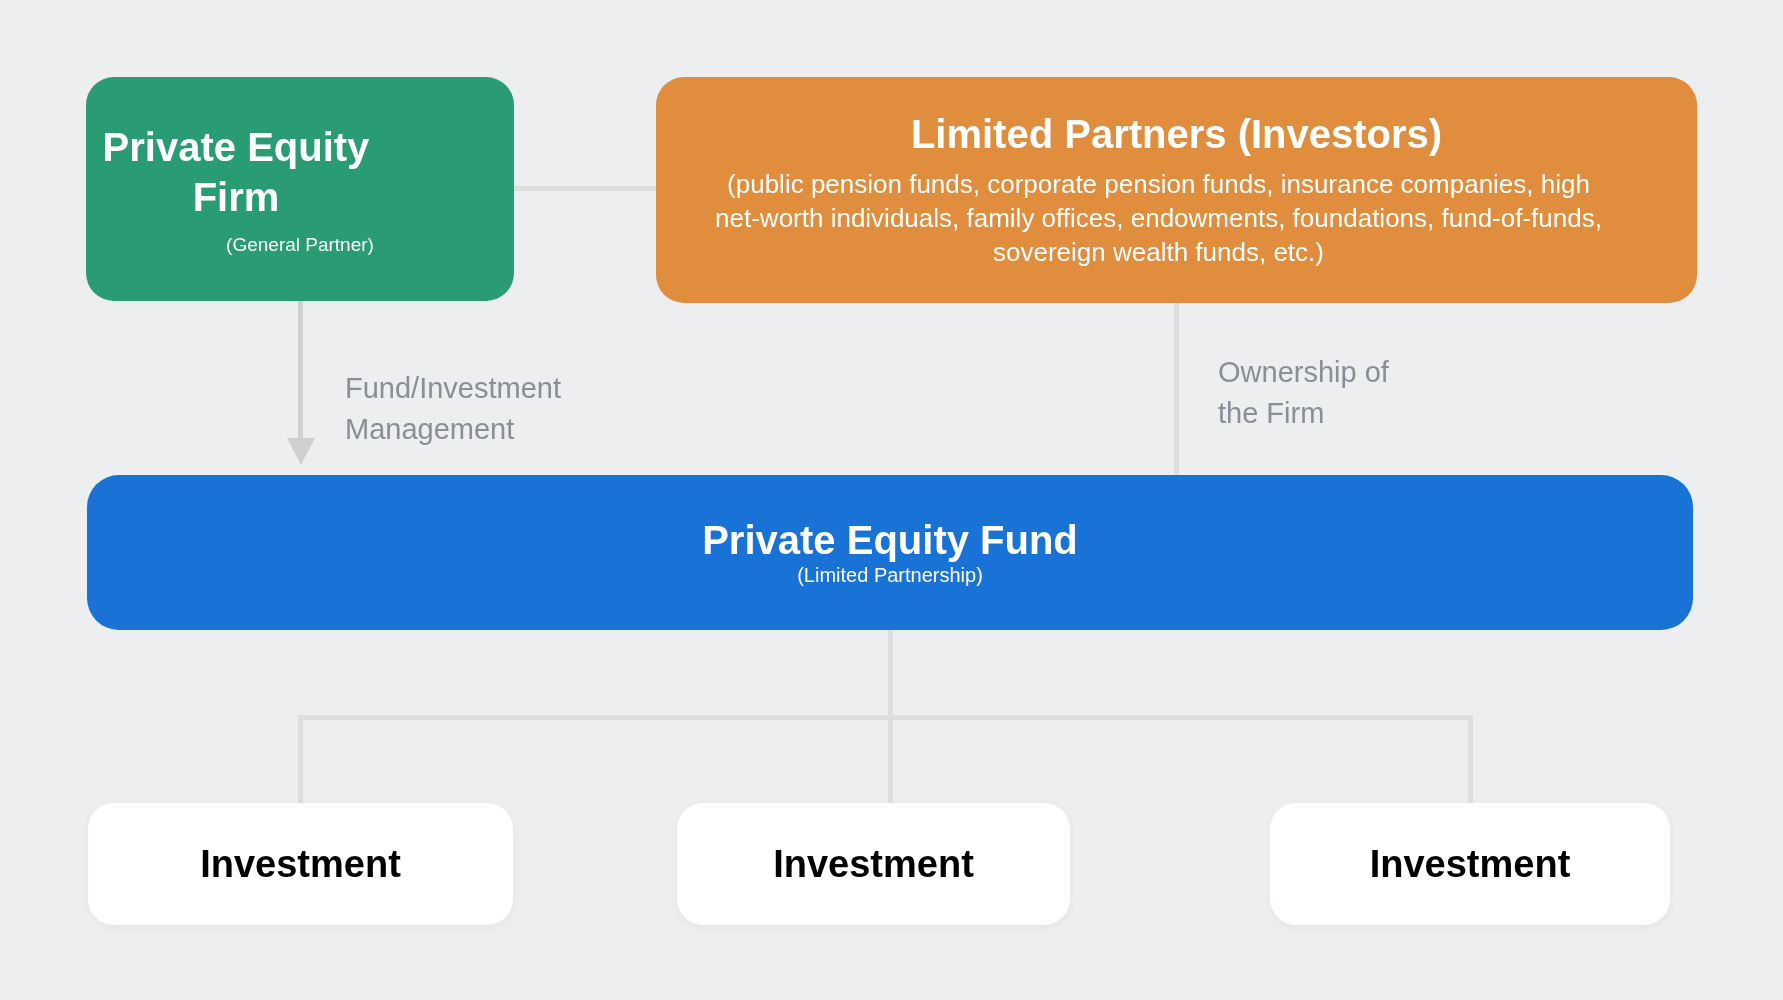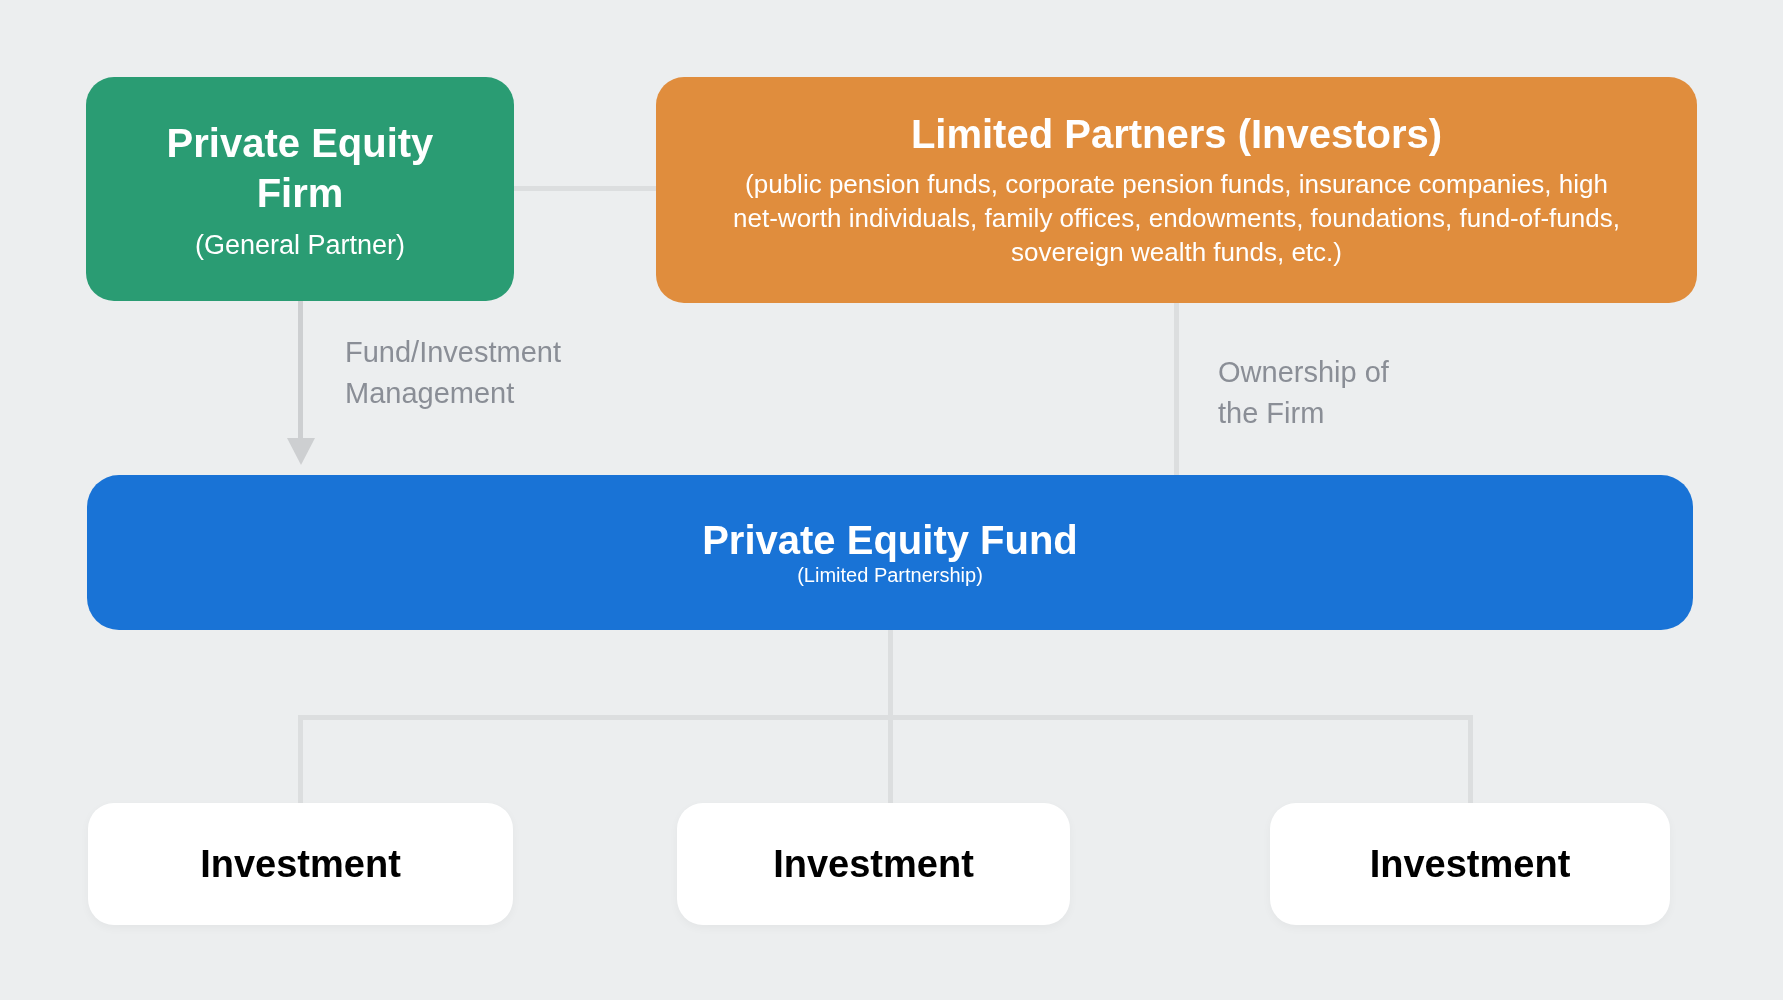--- a/index.html
+++ b/index.html
@@ -11,38 +11,37 @@
     width: 1783px;
     height: 1000px;
     background: #ECEEEF;
     overflow: hidden;
   }
 
   .node {
     position: absolute;
     display: flex;
     flex-direction: column;
-    align-items: center;
     justify-content: center;
     text-align: center;
     z-index: 2;
   }
 
   
   .gp-box {
     left: 86px; top: 77px; width: 428px; height: 224px;
     background: #2A9C73;
     border-radius: 28px;
     color: #FFFFFF;
   }
   .gp-box .title {
     font-size: 40px; font-weight: 700; line-height: 1.25;
     max-width: 300px;
   }
-  .gp-box .subtitle { font-size: 27px; margin-top: 12px; }
+  .gp-box .subtitle { font-size: 19px; margin-top: 12px; }
 
   
   .lp-box {
     left: 656px; top: 77px; width: 1041px; height: 226px;
     background: #E08D3D;
     border-radius: 28px;
     color: #FFFFFF;
     padding: 26px 50px;
   }
   .lp-box .title { font-size: 40px; font-weight: 700; line-height: 1.2; }
@@ -100,21 +99,21 @@
 
   
   .edge-label {
     position: absolute;
     color: #8A8E96;
     font-size: 29px;
     line-height: 1.4;
     white-space: pre-line;
     z-index: 2;
   }
-  .label-management { left: 345px;  top: 332px; }
+  .label-management { left: 345px;  top: 368px; }
   .label-ownership  { left: 1218px; top: 352px; }
 </style>
 </head>
 <body>
 
 <div class="canvas">
 
   <div class="line line-gp-lp"></div>
   <div class="line line-gp-fund"></div>
   <div class="arrow-head"></div>

